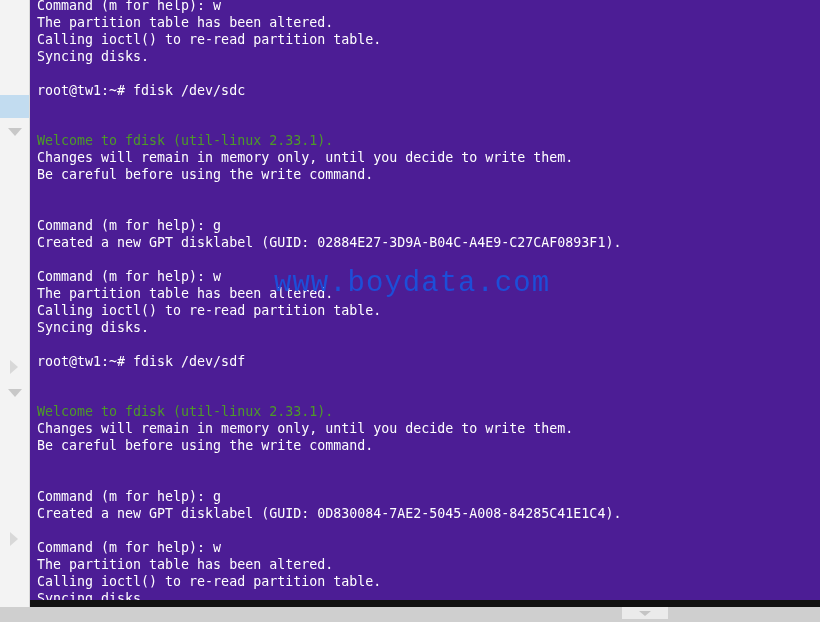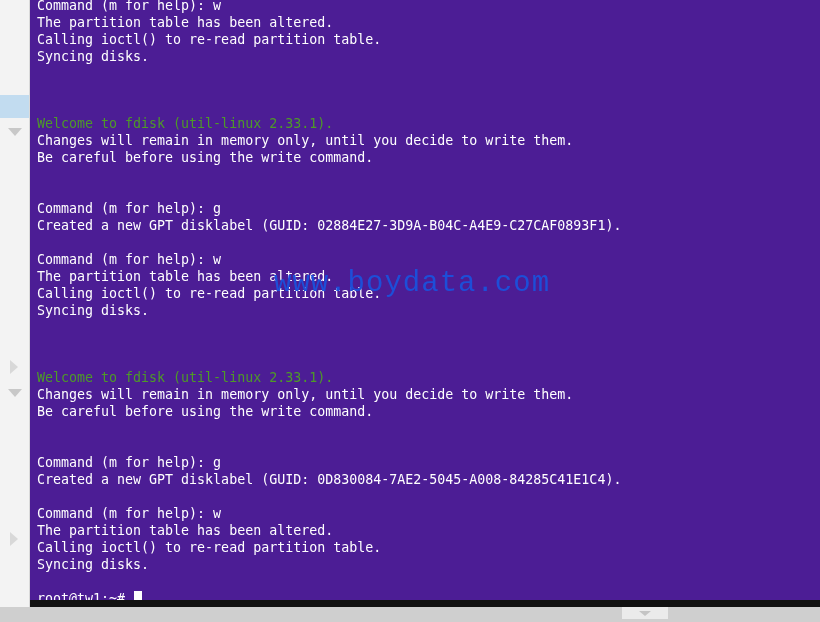--- a/index.html
+++ b/index.html
@@ -162,34 +162,36 @@
       </div>
   </div>
 
   <div class="terminal">
     <div class="term-inner" id="terminal-lines">
         <div class="line">Command (m for help): w</div>
         <div class="line">The partition table has been altered.</div>
         <div class="line">Calling ioctl() to re-read partition table.</div>
         <div class="line">Syncing disks.</div>
         <div class="line"> </div>
+        <div class="line">root@tw1:~# fdisk /dev/sdc</div>
         <div class="line"> </div>
         <div class="line green">Welcome to fdisk (util-linux 2.33.1).</div>
         <div class="line">Changes will remain in memory only, until you decide to write them.</div>
         <div class="line">Be careful before using the write command.</div>
         <div class="line"> </div>
         <div class="line"> </div>
         <div class="line">Command (m for help): g</div>
         <div class="line">Created a new GPT disklabel (GUID: 02884E27-3D9A-B04C-A4E9-C27CAF0893F1).</div>
         <div class="line"> </div>
         <div class="line">Command (m for help): w</div>
         <div class="line">The partition table has been altered.</div>
         <div class="line">Calling ioctl() to re-read partition table.</div>
         <div class="line">Syncing disks.</div>
         <div class="line"> </div>
+        <div class="line">root@tw1:~# fdisk /dev/sdf</div>
         <div class="line"> </div>
         <div class="line green">Welcome to fdisk (util-linux 2.33.1).</div>
         <div class="line">Changes will remain in memory only, until you decide to write them.</div>
         <div class="line">Be careful before using the write command.</div>
         <div class="line"> </div>
         <div class="line"> </div>
         <div class="line">Command (m for help): g</div>
         <div class="line">Created a new GPT disklabel (GUID: 0D830084-7AE2-5045-A008-84285C41E1C4).</div>
         <div class="line"> </div>
         <div class="line">Command (m for help): w</div>

